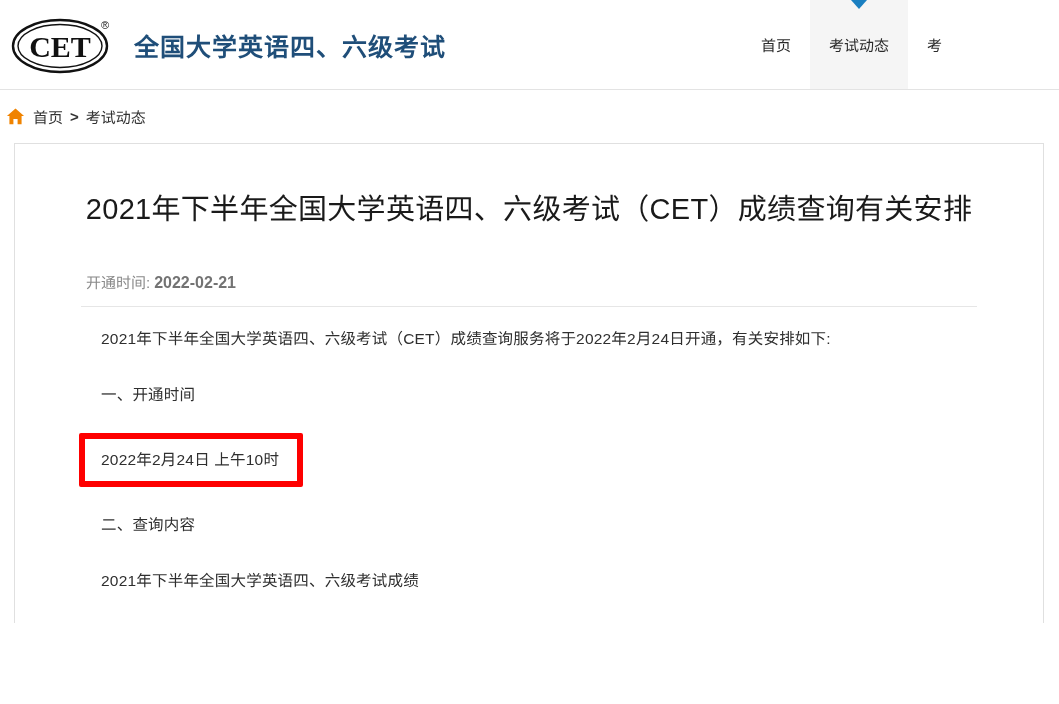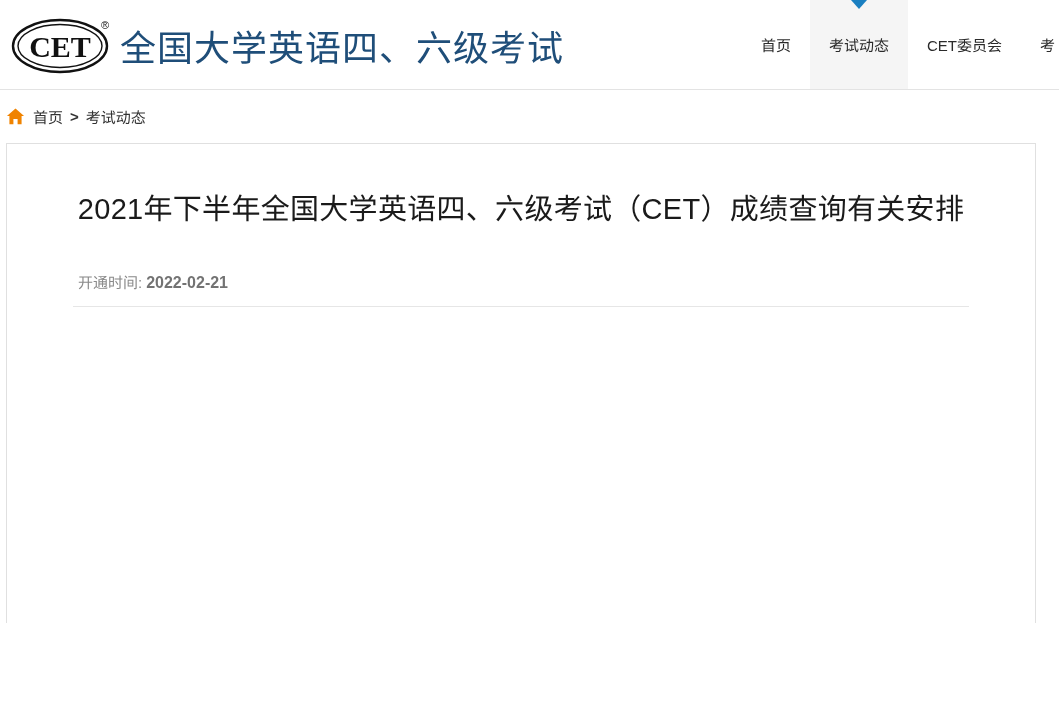--- a/index.html
+++ b/index.html
@@ -32,24 +32,25 @@
     margin-left: 8px;
     flex: 0 0 auto;
   }
   .cet-logo {
     width: 112px;
     height: 62px;
     display: block;
     flex: 0 0 auto;
   }
   .brand-title {
-    font-size: 36px;
-    font-weight: normal;
+    font-size: 25px;
+    font-weight: bold;
     color: #1f4e79;
     letter-spacing: 1px;
+    margin-left: 14px;
     white-space: nowrap;
     font-family: "Liberation Sans", "DejaVu Sans", sans-serif;
   }
 
   .main-nav {
     position: absolute;
     left: 742px;
     top: 0;
     height: 89px;
     display: flex;
@@ -106,21 +107,21 @@
   }
   .crumb-sep {
     margin: 0 7px;
     color: #333333;
     font-weight: bold;
   }
 
   
   .content-card {
     position: absolute;
-    left: 6px;
+    left: 14px;
     top: 143px;
     width: 1030px;
     height: 480px;
     box-sizing: border-box;
     border: 1px solid #e0e0e0;
     border-bottom: none;
     background: #ffffff;
     overflow: hidden;
   }
   .article {
@@ -194,23 +195,20 @@
 
   <nav class="main-nav">
     <div class="nav-item">
       <span>首页</span>
     </div>
     <div class="nav-item active">
       <span class="nav-caret"></span>
       <span>考试动态</span>
     </div>
     <div class="nav-item">
-      <span>CET委员会</span>
-    </div>
-    <div class="nav-item">
       <span>考</span>
     </div>
   </nav>
 
 </div>
 
 <div class="breadcrumb">
   <svg class="home-icon" viewBox="0 0 20 20">
     <path d="M10 1.6 L19 9.4 L16.4 9.4 L16.4 18.2 L12.2 18.2 L12.2 12.6 L7.8 12.6 L7.8 18.2 L3.6 18.2 L3.6 9.4 L1 9.4 Z" fill="#f08300"></path>
   </svg>
@@ -221,15 +219,24 @@
 
 <div class="content-card">
   <div class="article">
 
     <h1 class="article-title">2021年下半年全国大学英语四、六级考试（CET）成绩查询有关安排</h1>
 
     <div class="meta-row">
       <span>开通时间:</span><span class="meta-date">2022-02-21</span>
     </div>
 
+    <div class="body-copy">
+      <p>2021年下半年全国大学英语四、六级考试（CET）成绩查询服务将于2022年2月24日开通，有关安排如下:</p>
+      <p>一、开通时间</p>
+      <p class="annotated-row">
+        <span class="annotated">2022年2月24日 上午10时</span>
+      </p>
+      <p>二、查询内容</p>
+      <p>2021年下半年全国大学英语四、六级考试成绩</p>
+    </div>
 
   </div>
 </div>
 
 </body></html>

